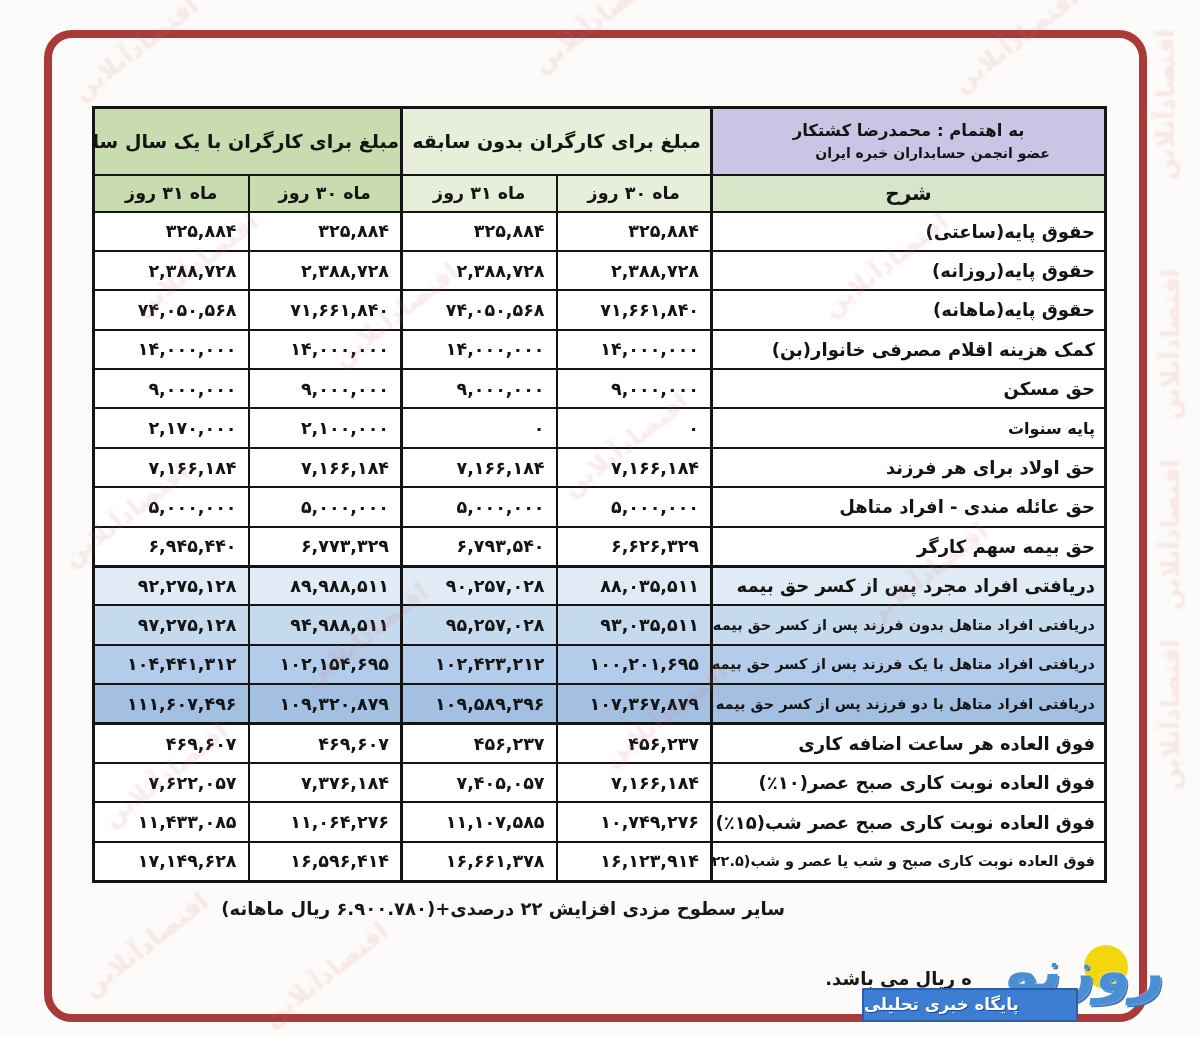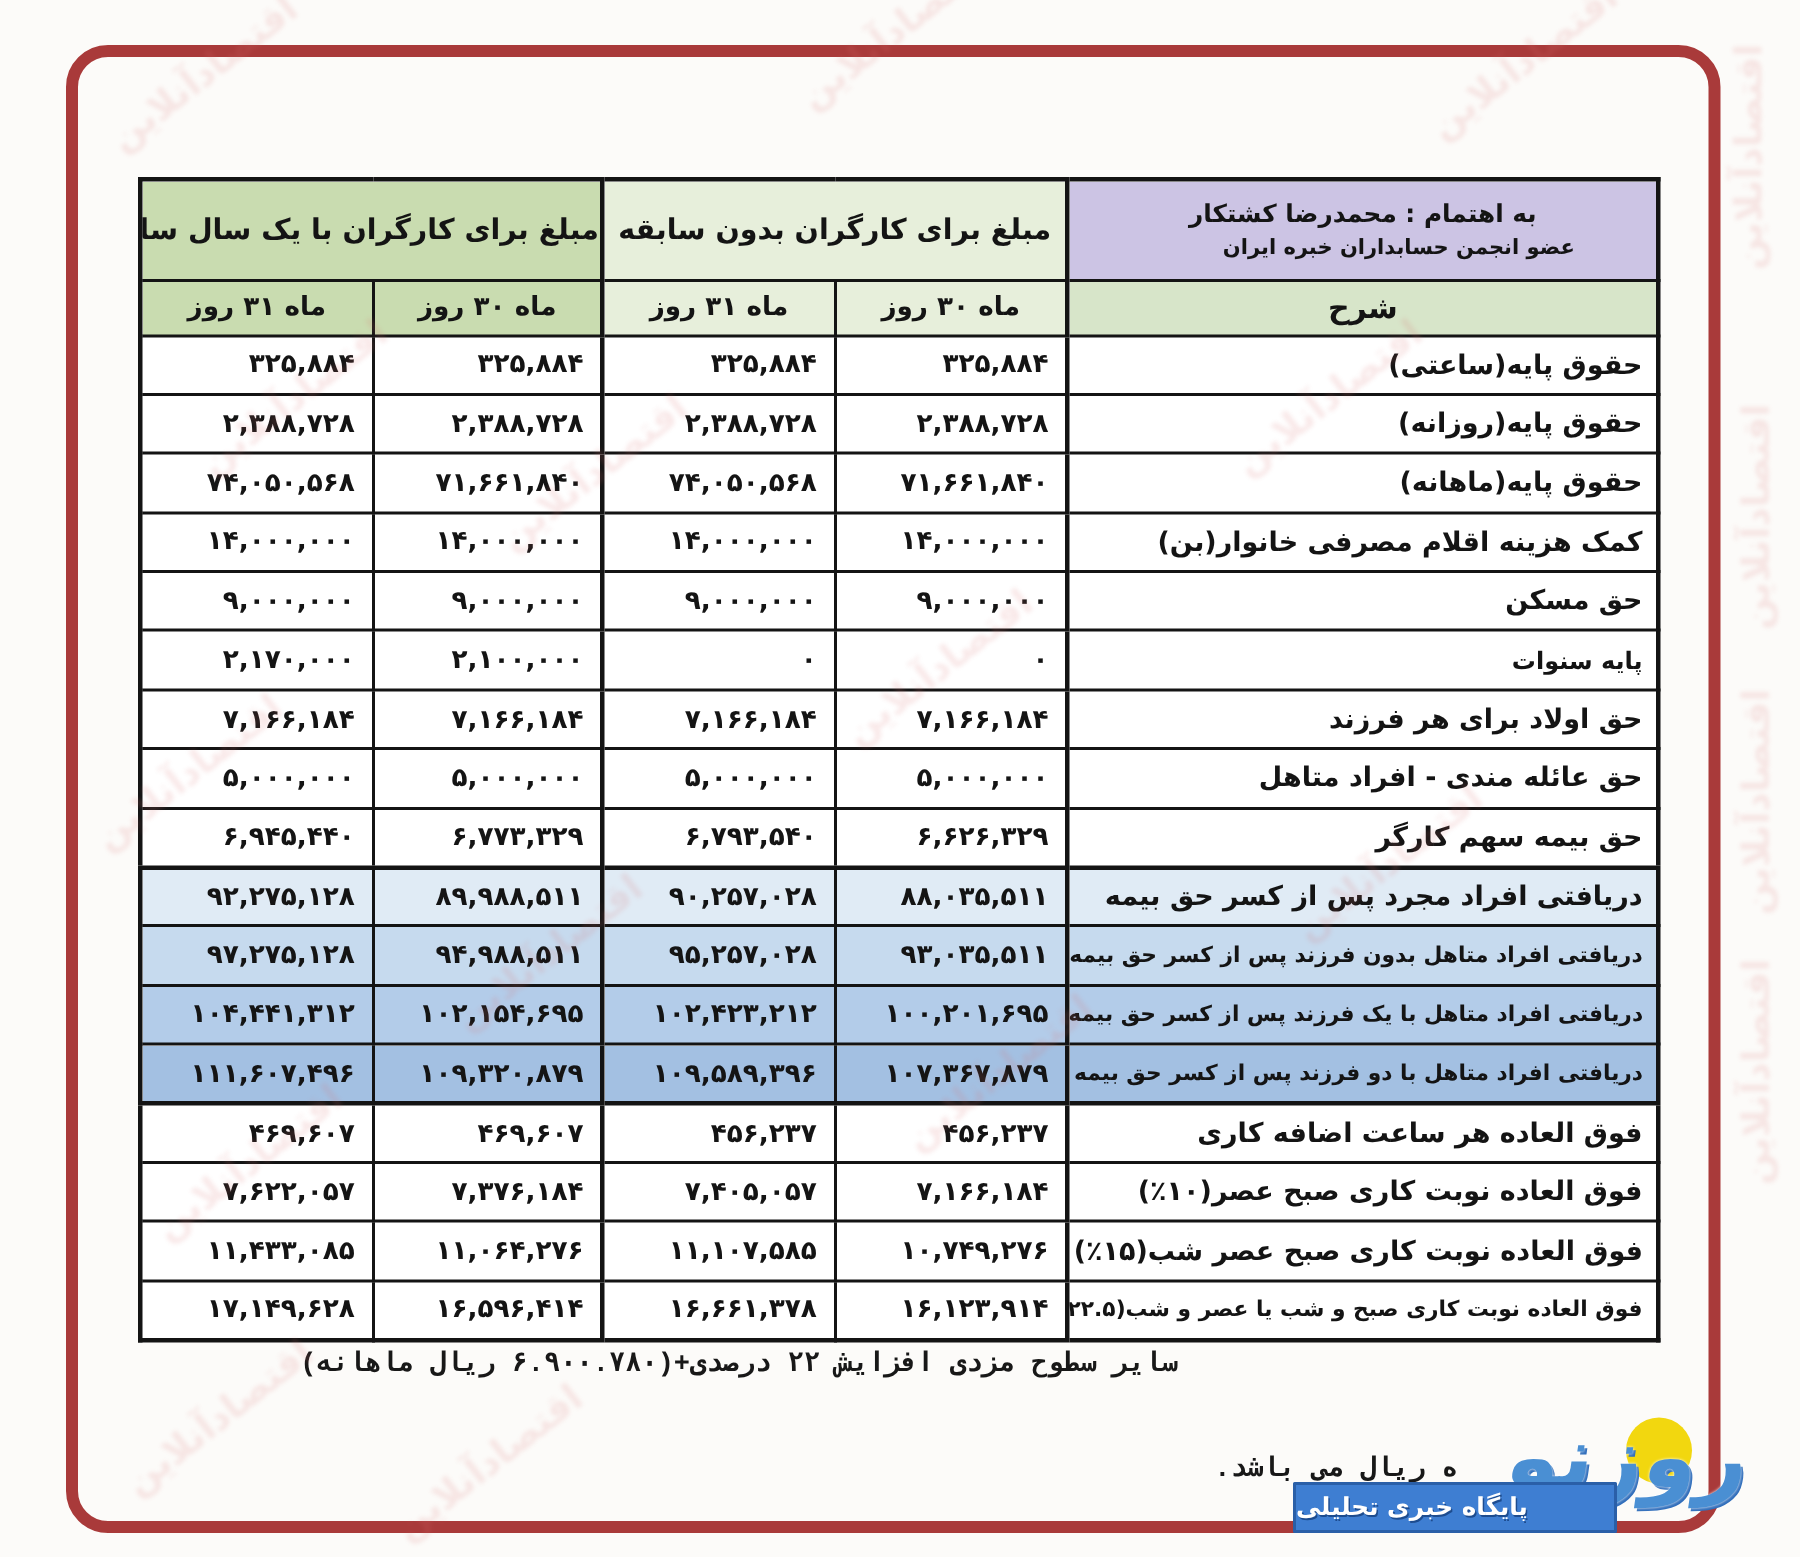--- a/index.html
+++ b/index.html
@@ -3,39 +3,39 @@
 <meta charset="utf-8">
 <style>
   html,body{margin:0;padding:0;background:#e9e7e4;}
   .page{position:relative;width:1200px;height:1038px;background:#fcfbf9;overflow:hidden;
         font-family:"DejaVu Sans",sans-serif;color:#141414;}
   .frame{position:absolute;left:44px;top:30px;width:1103px;height:992px;box-sizing:border-box;
          border:8px solid var(--frame-red,#a93a3a);border-radius:28px;z-index:2;}
   .doc-title{position:absolute;top:72px;left:0;right:0;text-align:center;direction:rtl;
              font-size:29px;font-weight:bold;color:var(--title-navy,#1d2b4f);z-index:3;letter-spacing:-.5px;}
   .doc-title .year{color:var(--year-red,#e06a6a);}
-  .tbl-wrap{position:absolute;left:92px;top:118px;z-index:3;}
+  .tbl-wrap{position:absolute;left:92px;top:106px;z-index:3;}
   table.tbl{border-collapse:collapse;table-layout:fixed;direction:rtl;width:1012px;
             border:3.5px solid #141414;background:#fff;}
   .tbl th,.tbl td{border:2.2px solid #141414;box-sizing:border-box;overflow:hidden;white-space:nowrap;}
   .sep-left{border-left-width:3.5px !important;}
   tr.heavy-top td{border-top-width:3.2px !important;}
   .r1 th{height:67px;}
   .r2 th{height:37px;}
   .h-attr{background:var(--header-lavender,#ccc4e4);font-size:16.5px;font-weight:bold;direction:rtl;line-height:1.55;}
   .h-attr .sub{font-size:14px;padding-left:48px;}
   .h-group{font-size:19px;font-weight:bold;direction:rtl;}
   .g-with{background:var(--header-green-dark,#c9dcb0);}
   .g-without{background:var(--header-green-light,#e7efdb);}
   .h-sub{font-size:17.5px;font-weight:bold;direction:rtl;}
   .h-sharh{background:var(--sharh-green,#d7e5c9);font-size:20px;font-weight:bold;direction:rtl;}
   .tbl tbody tr{height:39.4px;background:#fff;}
   td.desc{direction:rtl;text-align:right;padding:0 9px 0 4px;font-weight:bold;font-size:18px;}
   td.num{direction:rtl;text-align:right;padding:0 11px 0 4px;font-weight:bold;font-size:17.5px;}
-  .footnote{position:absolute;direction:rtl;font-weight:bold;font-size:18px;color:#181818;z-index:4;font-family:Liberation Mono, monospace;}
+  .footnote{position:absolute;direction:rtl;font-weight:bold;font-size:18px;color:#181818;z-index:4;}
   .fn1{top:898px;right:415px;}
   .fn2{top:935px;right:305px;}
   .fn3{top:968px;right:228px;}
   .wm{position:absolute;color:var(--watermark-pink,#d86f6f);opacity:.15;filter:blur(1.3px);
       font-weight:bold;font-size:25px;direction:rtl;pointer-events:none;z-index:5;white-space:nowrap;}
   .logo{position:absolute;right:0;bottom:0;width:360px;height:95px;z-index:6;}
   .logo-dot{position:absolute;right:72px;top:2px;width:44px;height:44px;border-radius:50%;
             background:var(--logo-yellow,#f2d70f);}
   .logo-name{position:absolute;right:34px;top:-6px;font-size:58px;font-weight:bold;direction:rtl;
              color:var(--logo-blue,#4a8fd3);transform:skewX(-8deg);

